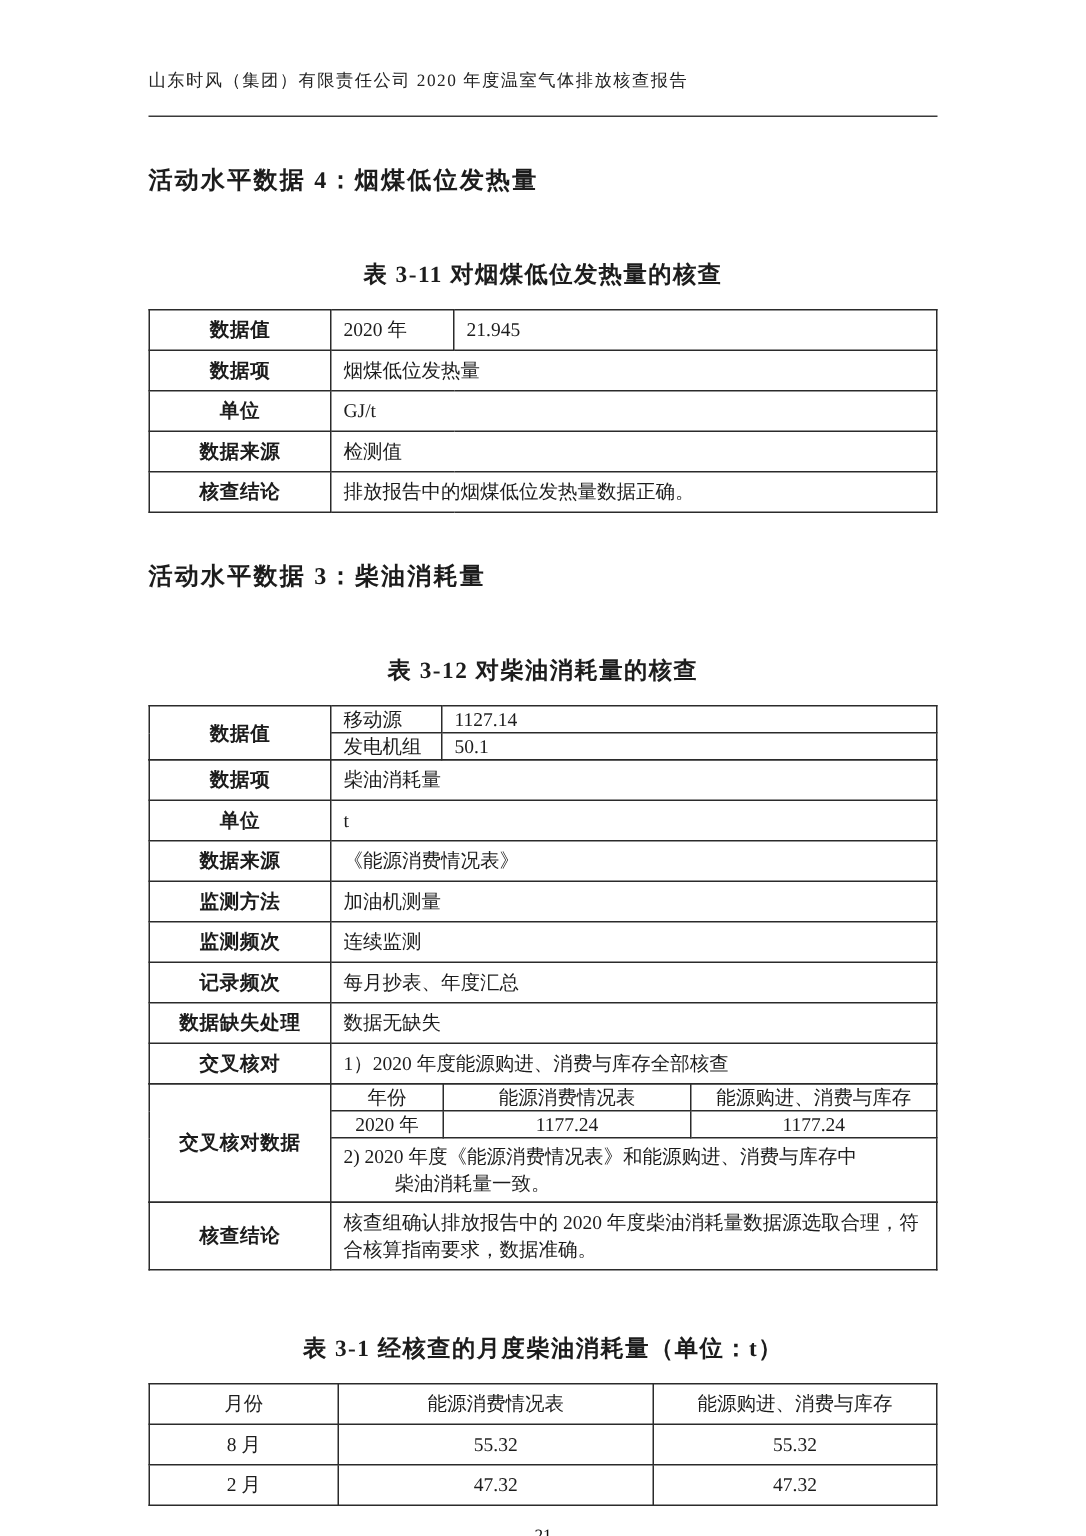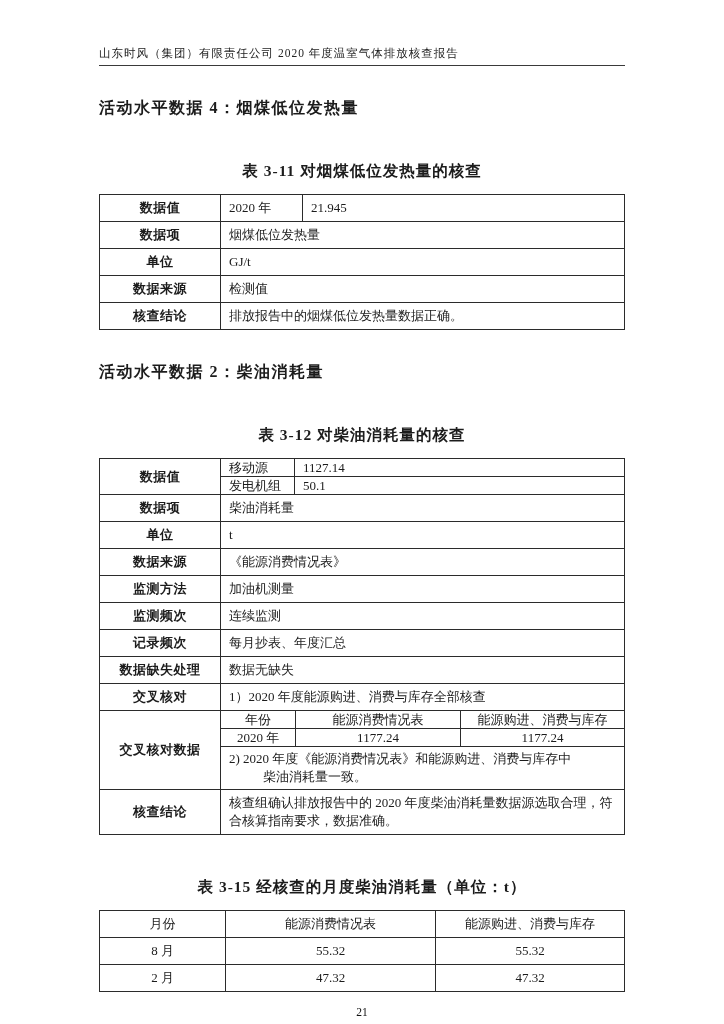--- a/index.html
+++ b/index.html
@@ -9,21 +9,21 @@
     background:#ffffff;
     font-family:"Liberation Serif","DejaVu Serif",serif;
     color:#1c1c1c;
     overflow:hidden;
     margin:0 auto;
   }
   .content{width:526px;margin:0 auto;padding-top:46px;}
   .doc-header{
     font-size:11.5px;
     letter-spacing:1px;
-    padding-bottom:4px;
+    padding-bottom:16px;
     border-bottom:1.5px solid #3a3a3a;
     color:#222;
   }
   .section-heading{
     margin-top:32px;
     font-size:16px;
     font-weight:bold;
     letter-spacing:1.5px;
   }
   .table-title{
@@ -100,21 +100,21 @@
         <td class="label">数据来源</td>
         <td class="value" colspan="2">检测值</td>
       </tr>
       <tr>
         <td class="label">核查结论</td>
         <td class="value" colspan="2">排放报告中的烟煤低位发热量数据正确。</td>
       </tr>
     </tbody>
       </table>
 
-    <div class="section-heading">活动水平数据 2：柴油消耗量</div>
+    <div class="section-heading">活动水平数据 3：柴油消耗量</div>
     <div class="table-title">表 3-12  对柴油消耗量的核查</div>
 
     <table>
       <colgroup>
           <col style="width:121px">
           <col style="width:74px">
           <col>
         </colgroup>
       <tbody>
           <tr>
@@ -204,21 +204,21 @@
           <col>
         </colgroup>
       <tbody>
           <tr>
         <td class="label">核查结论</td>
         <td class="value">核查组确认排放报告中的 2020 年度柴油消耗量数据源选取合理，符合核算指南要求，数据准确。</td>
       </tr>
     </tbody>
       </table>
 
-    <div class="table-title">表 3-15  经核查的月度柴油消耗量（单位：t）</div>
+    <div class="table-title">表 3-1  经核查的月度柴油消耗量（单位：t）</div>
     <table>
       <colgroup>
           <col style="width:126px">
           <col style="width:210px">
           <col>
         </colgroup>
       <tbody>
           <tr>
         <td class="center">月份</td>
         <td class="center">能源消费情况表</td>

